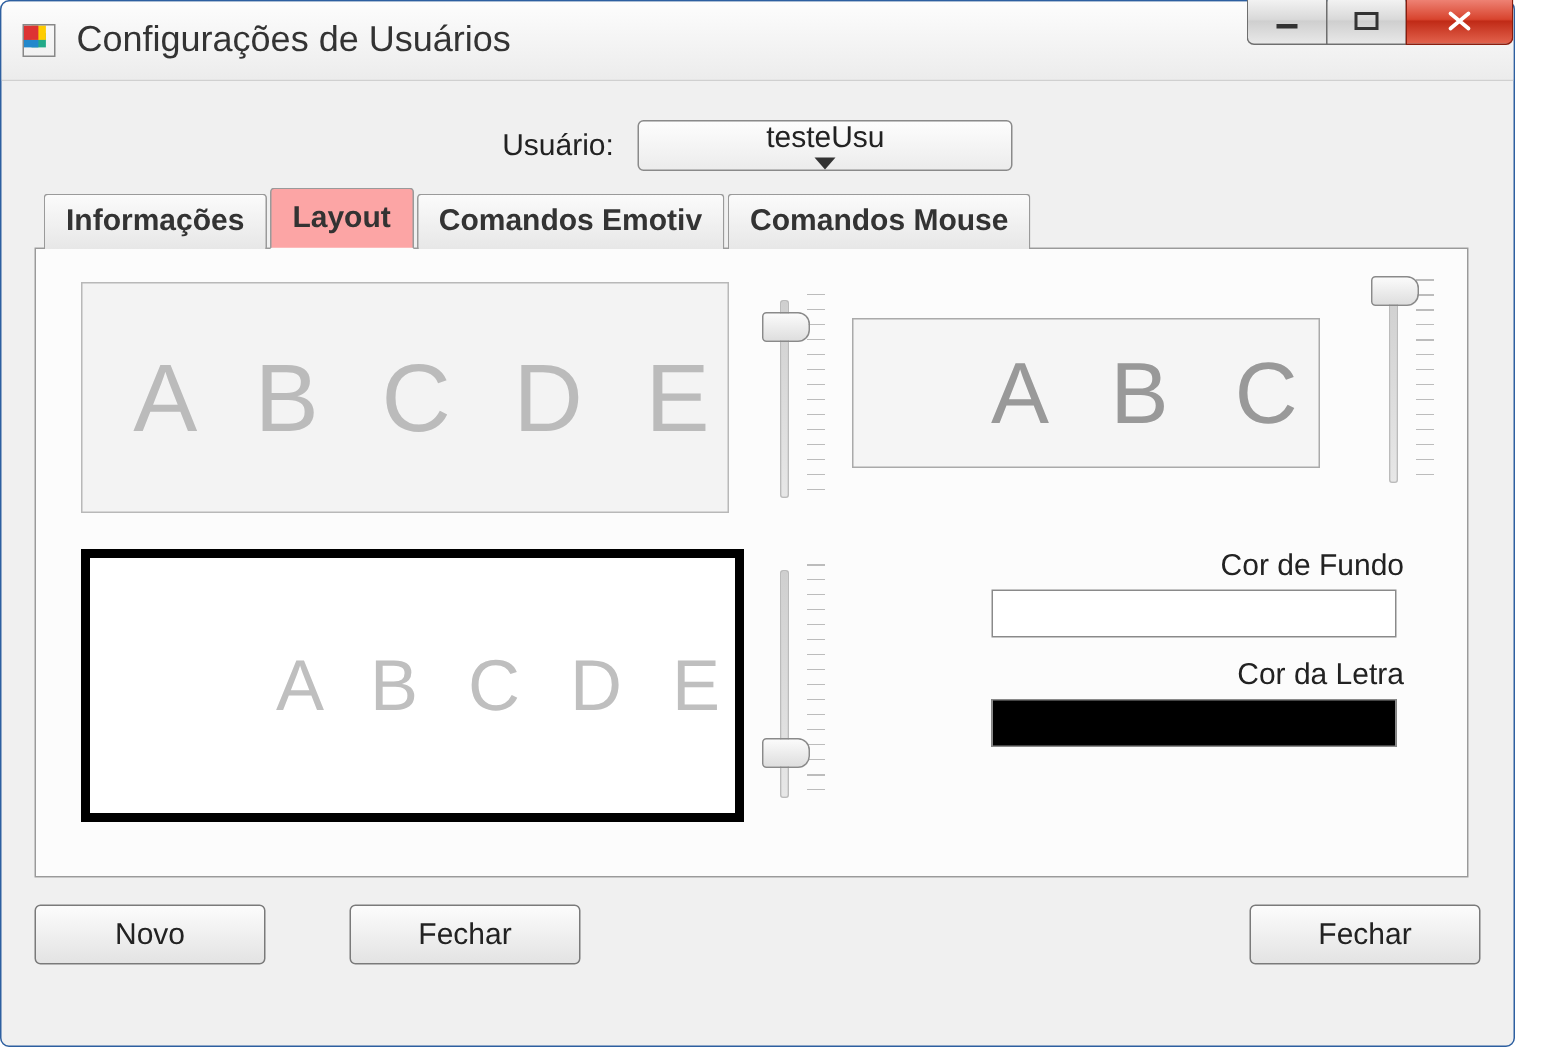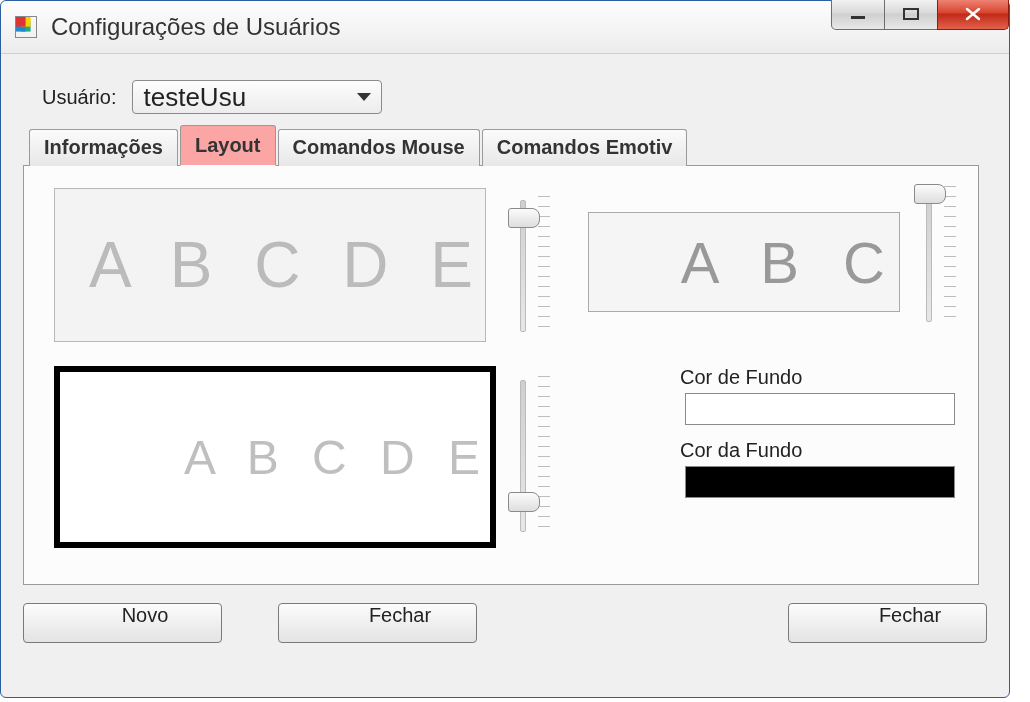--- a/index.html
+++ b/index.html
@@ -87,37 +87,39 @@
   .win-btn svg { display:block; }
 
   
   .client {
     padding: 18px 22px 22px 22px;
   }
 
   .user-row {
     display: flex;
     align-items: center;
-    margin: 8px 0 14px 19px;
-    font-size: 20px;
+    margin: 8px 0 14px 0;
+    font-size: 20px;
+    justify-content: center;
   }
   .user-label { margin-right: 16px; }
 
   .combo {
     width: 250px;
     height: 34px;
     border: 1px solid #8a8a8a;
     border-radius: 4px;
     background: linear-gradient(#fdfdfd,#ececec);
     display: flex;
     align-items: center;
     justify-content: space-between;
     padding: 0 10px;
     box-sizing: border-box;
-    font-size: 26px;
+    font-size: 20px;
+    flex-direction: column;
   }
   .combo .caret {
     width: 0; height: 0;
     border-left: 7px solid transparent;
     border-right: 7px solid transparent;
     border-top: 8px solid #333;
   }
 
   
   .tabstrip {
@@ -171,21 +173,21 @@
   }
 
   .preview.big1 {
     position:absolute;
     left: 30px; top: 22px;
     width: 430px; height: 152px;
     font-size: 64px;
   }
   .preview.big2 {
     position:absolute;
-    left: 564px; top: 46px;
+    left: 544px; top: 46px;
     width: 310px; height: 98px;
     font-size: 58px;
     letter-spacing: 14px;
     color:#999;
     border:1px solid #aaa;
     background:#f5f5f5;
   }
   .preview.big3 {
     position:absolute;
     left: 30px; top: 200px;
@@ -232,24 +234,24 @@
   .slider1 { left: 484px; top: 30px; height: 140px; }
   .slider1 .thumb { top: 12px; }
   .slider2 { left: 890px; top: 20px; height: 140px; }
   .slider2 .thumb { top: -2px; }
   .slider3 { left: 484px; top: 210px; height: 160px; }
   .slider3 .thumb { top: 116px; }
 
   
   .color-group {
     position:absolute;
-    left: 656px;
+    left: 632px;
     top: 200px;
     width: 280px;
-    text-align:left;
+    text-align:right;
     font-size: 20px;
   }
   .color-label { margin-bottom: 4px; }
   .color-swatch {
     width: 270px;
     height: 32px;
     margin: 0 auto 14px auto;
     border: 1px solid #8a8a8a;
     box-sizing:border-box;
   }
@@ -263,24 +265,23 @@
     gap: 56px;
   }
   .btn {
     min-width: 152px;
     height: 38px;
     border: 1px solid #7a7a7a;
     border-radius: 4px;
     background: linear-gradient(#fcfcfc,#e3e3e3);
     font-size: 20px;
     display:flex;
-    align-items:flex-start;
+    align-items:center;
     justify-content:center;
     color:#222;
-    padding-left:45px;
   }
   .spacer { flex:1; }
 </style>
 </head>
 <body>
 
 <div class="window">
 
   <div class="titlebar">
     <span class="app-icon"></span>
@@ -316,24 +317,24 @@
     </div>
 
     <div class="tabstrip">
       <div class="tab">
         <span>Informações</span>
       </div>
       <div class="tab active">
         <span>Layout</span>
       </div>
       <div class="tab">
+        <span>Comandos Emotiv</span>
+      </div>
+      <div class="tab">
         <span>Comandos Mouse</span>
-      </div>
-      <div class="tab">
-        <span>Comandos Emotiv</span>
       </div>
     </div>
 
     <div class="tabpage">
 
       <div class="preview big1">
         <span>A B C D E</span>
       </div>
 
       <div class="vslider slider1">
@@ -358,21 +359,21 @@
 
       <div class="vslider slider3">
         <div class="track"></div>
         <div class="ticks"></div>
         <div class="thumb"></div>
       </div>
 
       <div class="color-group">
         <div class="color-label">Cor de Fundo</div>
         <div class="color-swatch swatch-bg" title="#ffffff"></div>
-        <div class="color-label">Cor da Fundo</div>
+        <div class="color-label">Cor da Letra</div>
         <div class="color-swatch swatch-fg" title="#000000"></div>
       </div>
 
     </div>
 
     <div class="button-row">
       <div class="btn">
         <span>Novo</span>
       </div>
       <div class="btn">

